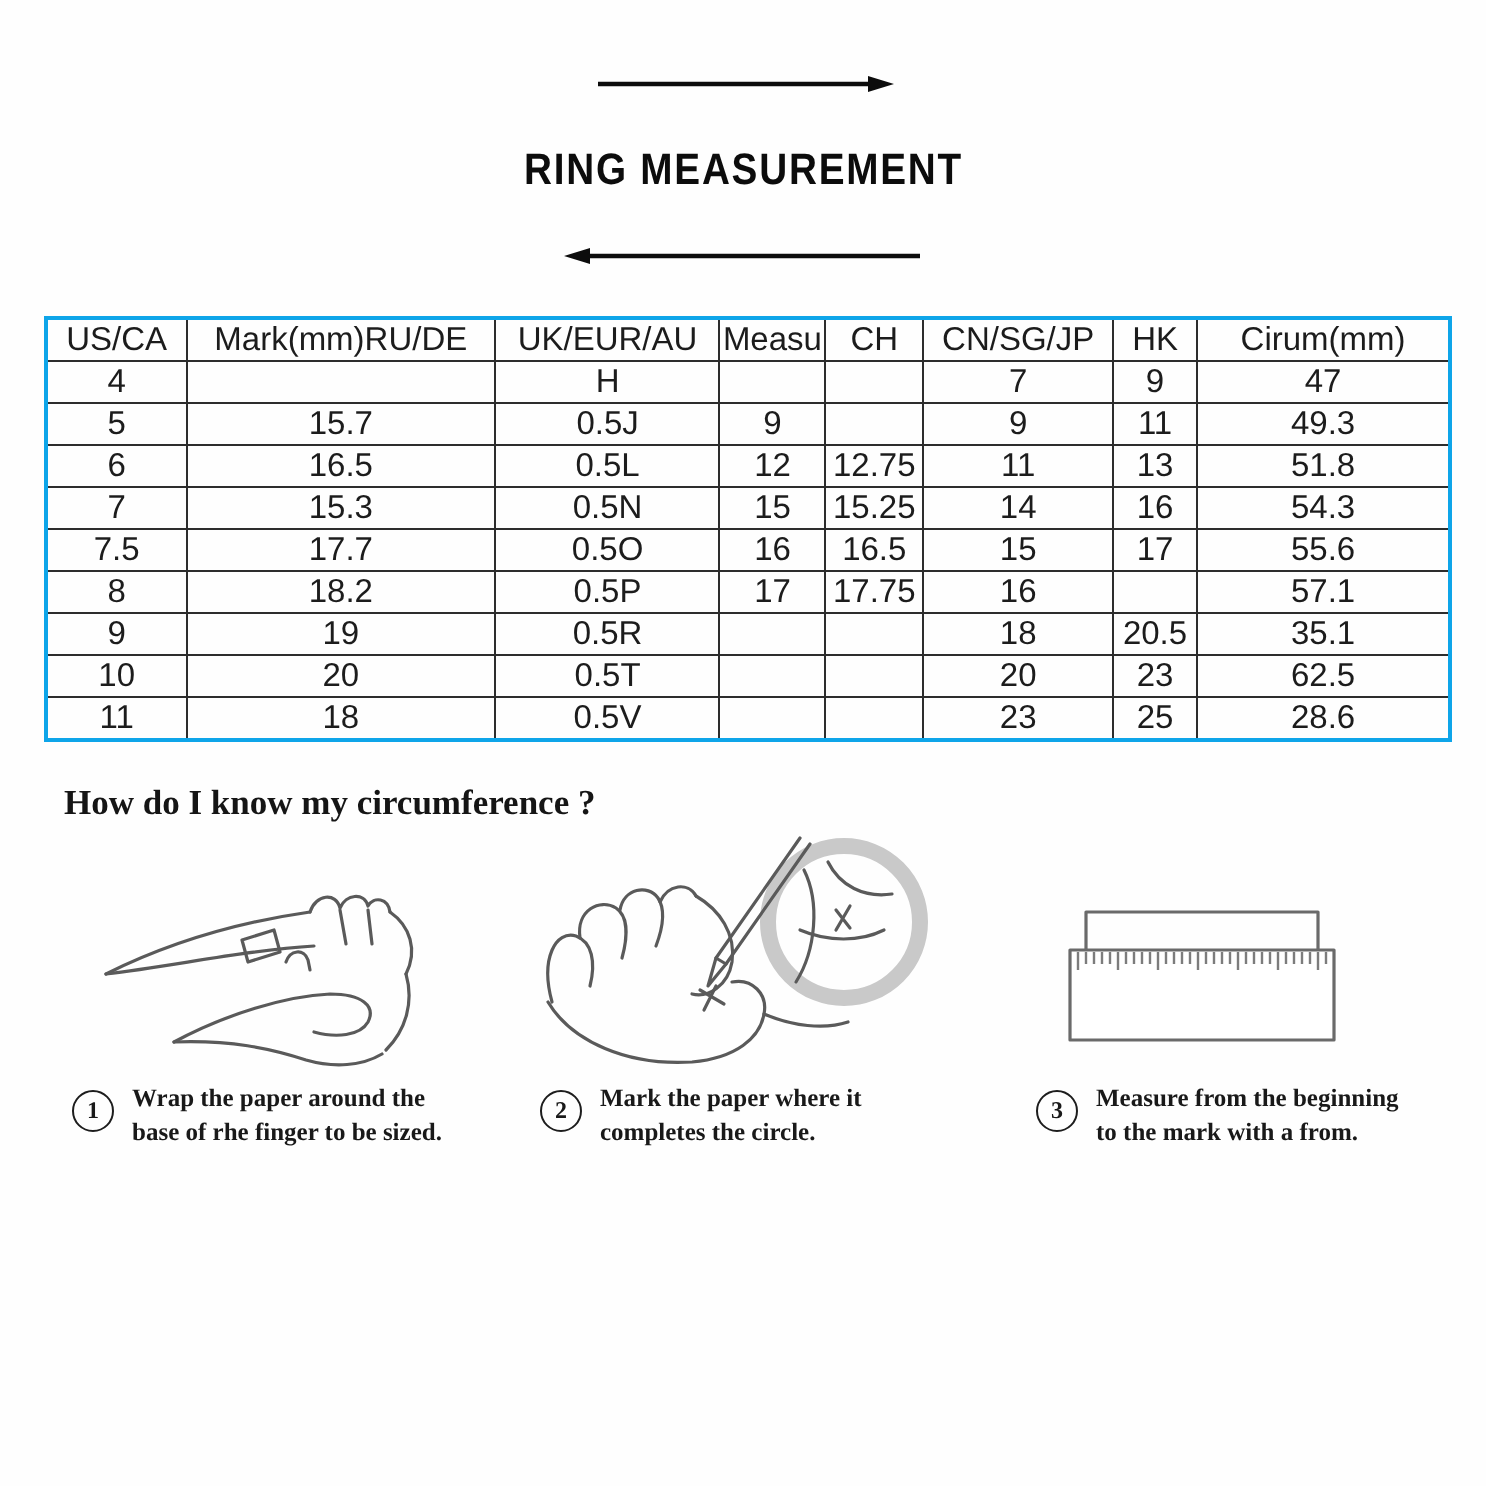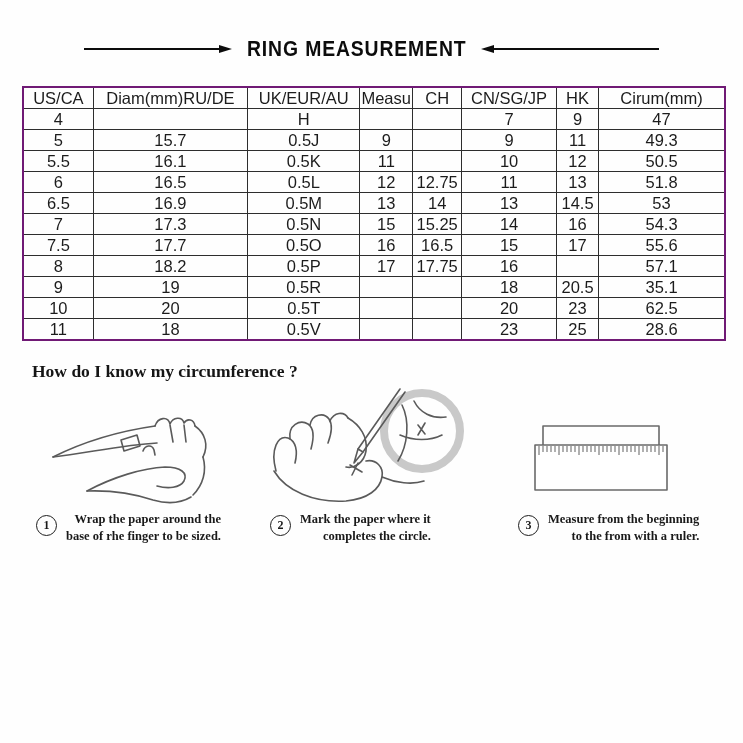--- a/index.html
+++ b/index.html
@@ -5,33 +5,33 @@
   html,body{margin:0;padding:0;}
   body{
     width:743px;height:743px;background:#ffffff;
     font-family:"Liberation Sans",sans-serif;color:#121212;
     -webkit-font-smoothing:antialiased;overflow:hidden;
   }
   .page{position:relative;width:743px;height:743px;background:#fefefe;}
 
   
   .header{
-    padding-top:36px;display:flex;align-items:center;justify-content:center;
+    padding-top:36px;display:flex;align-items:center;justify-content:center;gap:24px;flex-direction:column;
   }
   .title{
     font-size:22px;font-weight:bold;letter-spacing:1px;color:#0c0c0c;
     transform:scaleX(0.88);transform-origin:center;white-space:nowrap;
   }
   .arrow-svg{display:block;}
 
   
   .table-wrap{margin:24px 17px 0 22px;}
   table.size-table{
     width:704px;border-collapse:collapse;table-layout:fixed;
-    border:2px solid #701a75;font-size:16.5px;
+    border:2px solid #0ea5e9;font-size:16.5px;
   }
   .size-table th,.size-table td{
     border:1.5px solid #2d2d2d;text-align:center;vertical-align:middle;
     padding:0 1px;height:20px;line-height:1.1;font-weight:400;
     white-space:nowrap;overflow:hidden;color:#1c1c1c;
   }
   col.c1{width:10%;}  col.c2{width:22%;}  col.c3{width:16%;}
   col.c4{width:7.5%;} col.c5{width:7%;}   col.c6{width:13.5%;}
   col.c7{width:6%;}   col.c8{width:18%;}
 
@@ -46,21 +46,21 @@
   .step-caption{
     position:absolute;display:flex;align-items:flex-start;
     font-family:"Liberation Serif",serif;font-weight:bold;font-size:12.5px;
     line-height:1.35;color:#191919;
   }
   .step-num{
     flex:none;width:19px;height:19px;border:1.4px solid #1d1d1d;border-radius:50%;
     display:flex;align-items:center;justify-content:center;
     font-size:12px;margin:4px 9px 0 0;
   }
-  .step-lines{display:block;text-align:right;}
+  .step-lines{display:block;}
 </style>
 </head>
 <body>
 
 <div class="page">
 
   <div class="header">
     <svg class="arrow-svg" width="150" height="12" viewBox="0 0 150 12" aria-hidden="true">
       <line x1="2" y1="6" x2="139" y2="6" stroke="#0c0c0c" stroke-width="2.2"></line>
       <path d="M150,6 L137,2 L137,10 Z" fill="#0c0c0c"></path>
@@ -80,21 +80,21 @@
           <col class="c3">
           <col class="c4">
         <col class="c5">
           <col class="c6">
           <col class="c7">
           <col class="c8">
       </colgroup>
       <thead>
         <tr>
             <th>US/CA</th>
-            <th>Diam(mm)RU/DE</th>
+            <th>Mark(mm)RU/DE</th>
             <th>UK/EUR/AU</th>
             <th>Measure</th>
             <th>CH</th>
             <th>CN/SG/JP</th>
             <th>HK</th>
             <th>Cirum(mm)</th>
           </tr>
       </thead>
       <tbody>
           <tr>
@@ -109,54 +109,34 @@
           </tr>
           <tr>
             <td>5</td>
             <td>15.7</td>
             <td>0.5J</td>
             <td>9</td>
             <td></td>
             <td>9</td>
             <td>11</td>
             <td>49.3</td>
-          </tr>
-          <tr>
-            <td>5.5</td>
-            <td>16.1</td>
-            <td>0.5K</td>
-            <td>11</td>
-            <td></td>
-            <td>10</td>
-            <td>12</td>
-            <td>50.5</td>
           </tr>
           <tr>
             <td>6</td>
             <td>16.5</td>
             <td>0.5L</td>
             <td>12</td>
             <td>12.75</td>
             <td>11</td>
             <td>13</td>
             <td>51.8</td>
           </tr>
           <tr>
-            <td>6.5</td>
-            <td>16.9</td>
-            <td>0.5M</td>
-            <td>13</td>
-            <td>14</td>
-            <td>13</td>
-            <td>14.5</td>
-            <td>53</td>
-          </tr>
-          <tr>
             <td>7</td>
-            <td>17.3</td>
+            <td>15.3</td>
             <td>0.5N</td>
             <td>15</td>
             <td>15.25</td>
             <td>14</td>
             <td>16</td>
             <td>54.3</td>
           </tr>
           <tr>
             <td>7.5</td>
             <td>17.7</td>
@@ -270,18 +250,18 @@
       <span class="step-lines">
         <span>Mark the paper where it</span><br>
         <span>completes the circle.</span>
       </span>
     </div>
 
     <div class="step-caption" style="left:518px;top:158px;width:210px;">
       <span class="step-num">3</span>
       <span class="step-lines">
         <span>Measure from the beginning</span><br>
-        <span>to the from with a ruler.</span>
+        <span>to the mark with a from.</span>
       </span>
     </div>
   </div>
 
 </div>
 
 </body></html>

